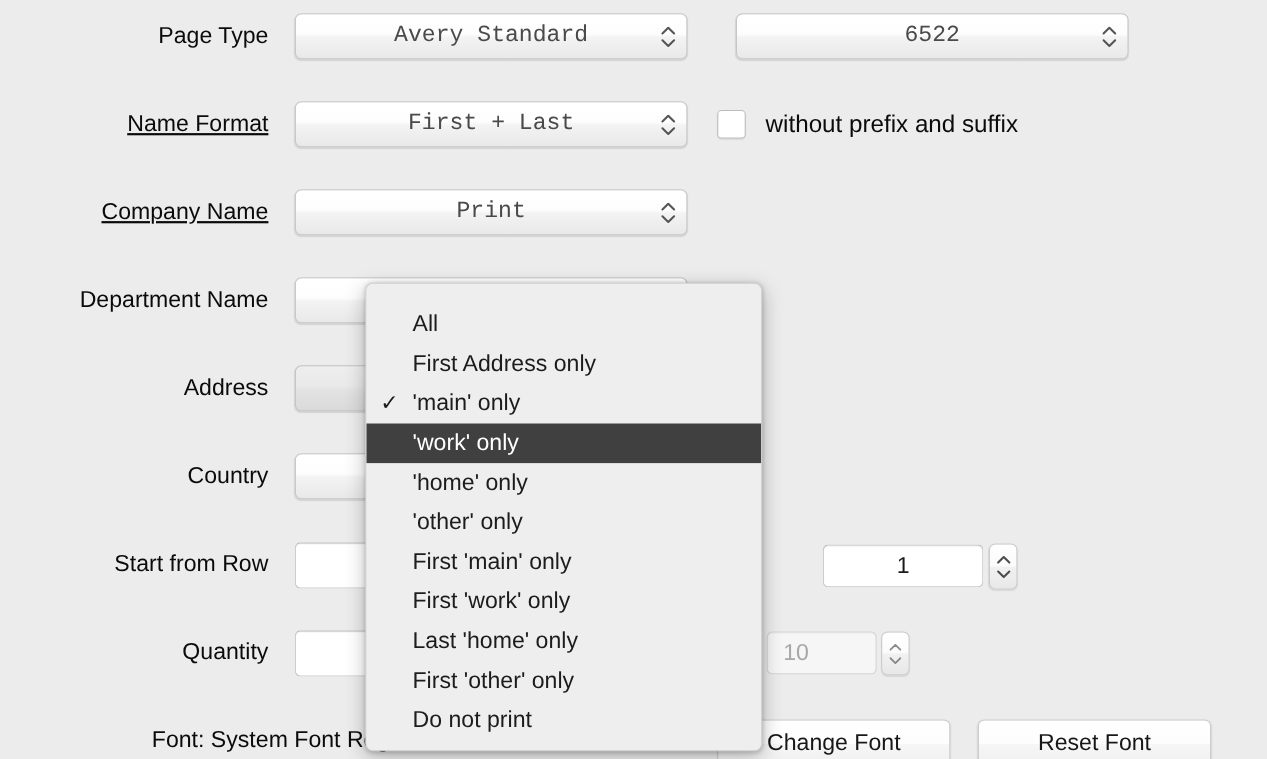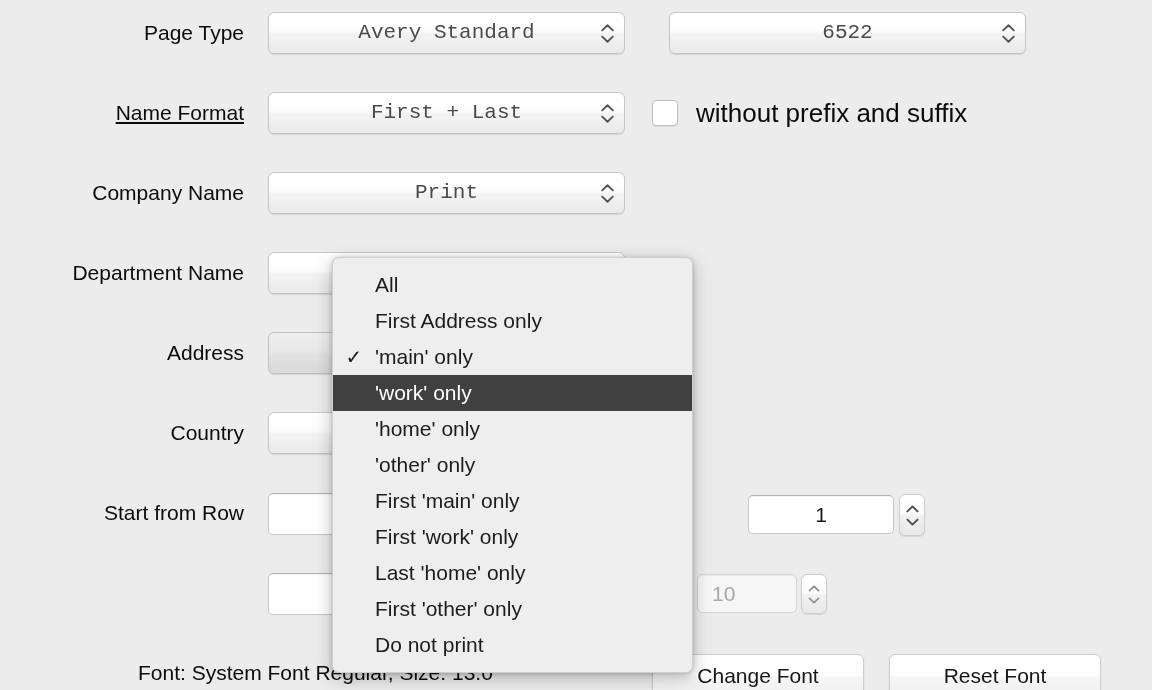--- a/index.html
+++ b/index.html
@@ -108,21 +108,21 @@
     position: absolute;
     width: 26px;
     height: 26px;
     background: #ffffff;
     border: 1px solid #bdbdbd;
     border-radius: 4px;
     box-shadow: 0 1px 1px rgba(0,0,0,0.07);
   }
   .checkbox-label {
     position: absolute;
-    font-size: 26px;
+    font-size: 22px;
     color: #0b0b0b;
     line-height: 26px;
     white-space: nowrap;
   }
 
   
   .font-line {
     position: absolute;
     font-size: 21px;
     color: #0b0b0b;
@@ -151,21 +151,21 @@
   
   .menu {
     position: absolute;
     left: 332px;
     top: 257px;
     width: 361px;
     background: #eeeeee;
     border: 1px solid #cfcfcf;
     border-radius: 7px;
     box-shadow: 0 5px 18px rgba(0,0,0,0.26), 0 1px 4px rgba(0,0,0,0.18);
-    padding: 9px 0 9px 0;
+    padding: 19px 0 9px 0;
     z-index: 50;
     overflow: hidden;
   }
   .menu-item {
     height: 36px;
     display: flex;
     align-items: center;
     padding-left: 0;
     color: #1c1c1c;
     font-size: 21px;
@@ -227,21 +227,21 @@
         </svg>
       <svg width="13" height="8" viewBox="0 0 13 8">
           <path d="M1.2 1.6L6.5 6.8l5.3-5.2" fill="none" stroke="#555" stroke-width="1.9" stroke-linecap="round" stroke-linejoin="round"></path>
         </svg>
     </span>
   </div>
 
   <div class="checkbox" style="left:652px; top:100px;"></div>
   <div class="checkbox-label" style="left:696px; top:100px;">without prefix and suffix</div>
 
-  <div class="form-label" style="left:0; top:180px; width:244px;">Company Name</div>
+  <div class="form-label" style="left:0; top:180px; width:244px;text-decoration:underline;">Company Name</div>
 
   <div class="popup" style="left:268px; top:172px; width:357px; height:42px;">
     <span class="ptext">Print</span>
     <span class="chev-updown">
       <svg width="13" height="8" viewBox="0 0 13 8">
           <path d="M1.2 6.4L6.5 1.2l5.3 5.2" fill="none" stroke="#555" stroke-width="1.9" stroke-linecap="round" stroke-linejoin="round"></path>
         </svg>
       <svg width="13" height="8" viewBox="0 0 13 8">
           <path d="M1.2 1.6L6.5 6.8l5.3-5.2" fill="none" stroke="#555" stroke-width="1.9" stroke-linecap="round" stroke-linejoin="round"></path>
         </svg>
@@ -280,20 +280,21 @@
 
   <div class="stepper" style="left:899px; top:494px;">
     <svg width="13" height="8" viewBox="0 0 13 8">
         <path d="M1.4 6.4L6.5 1.4l5.1 5" fill="none" stroke="#4d4d4d" stroke-width="1.9" stroke-linecap="round" stroke-linejoin="round"></path>
       </svg>
     <svg width="13" height="8" viewBox="0 0 13 8">
         <path d="M1.4 1.6L6.5 6.6l5.1-5" fill="none" stroke="#4d4d4d" stroke-width="1.9" stroke-linecap="round" stroke-linejoin="round"></path>
       </svg>
   </div>
 
+  <div class="form-label" style="left:0; top:580px; width:244px;">Quantity</div>
 
   <div class="textfield" style="left:268px; top:573px; width:130px; height:42px;">
     <span class="tftext"></span>
   </div>
 
   <div class="textfield" style="left:697px; top:574px; width:100px; height:39px; justify-content:flex-start; padding-left:14px; background:#f6f6f6; border-color:#d4d4d4;">
     <span class="tftext placeholder">10</span>
   </div>
 
   <div class="stepper" style="left:801px; top:574px; height:40px;">

